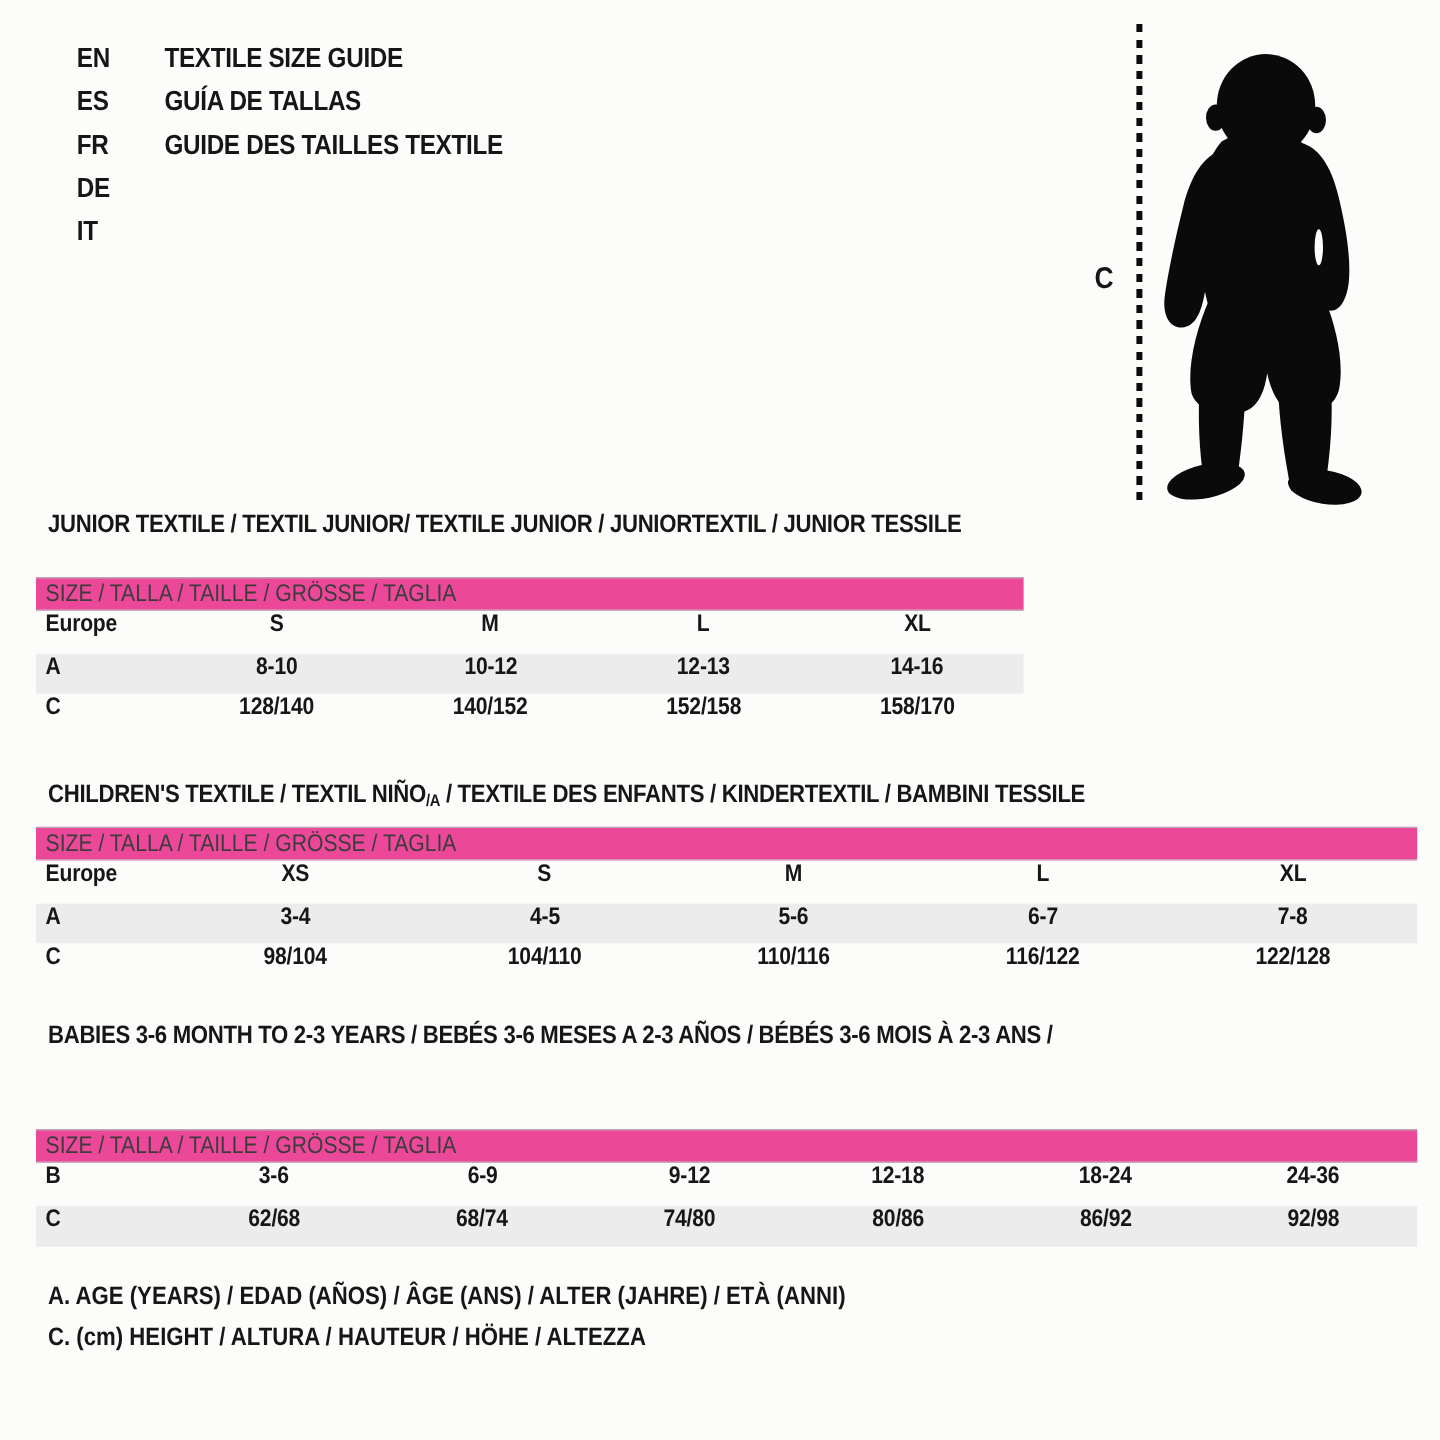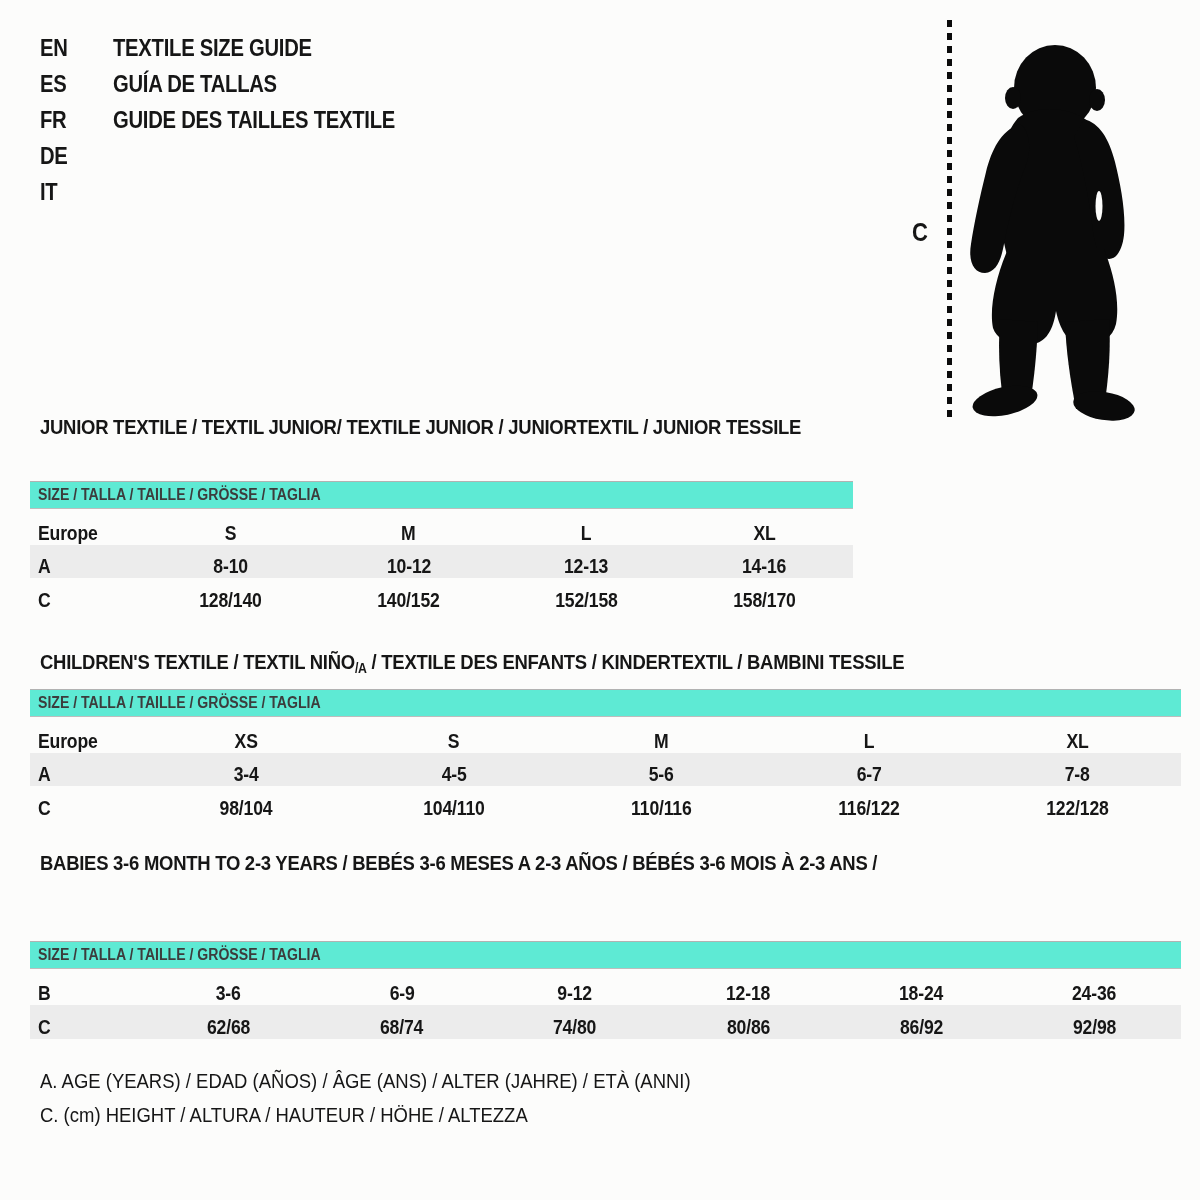--- a/index.html
+++ b/index.html
@@ -12,49 +12,49 @@
   }
   .page{position:relative;width:1200px;height:1200px;}
 
   
   .nx{display:inline-block;transform:scaleX(0.88);transform-origin:0 50%;white-space:nowrap;}
   .nc{display:inline-block;transform:scaleX(0.88);transform-origin:50% 50%;white-space:nowrap;}
 
   
   .lang-list{position:absolute;left:40px;top:30px;}
   .lang-row{display:flex;height:36px;align-items:center;font-weight:bold;font-size:23px;letter-spacing:-0.3px;}
-  .lang-code{width:73px;}
+  .lang-code{width:73px;margin-left:24px;}
 
   
   .measure-line{
     position:absolute;left:947px;top:20px;width:5px;height:398px;
     background:repeating-linear-gradient(to bottom,#0b0b0b 0 7px,transparent 7px 13px);
   }
   .measure-label{position:absolute;left:911px;top:218px;font-size:25px;font-weight:bold;}
   .baby{position:absolute;left:958px;top:24px;}
 
   
   .sec-title{position:absolute;left:40px;font-size:21px;font-weight:bold;letter-spacing:-0.3px;}
   .sec-title .subsize{font-size:14px;vertical-align:-4px;}
-  .title-1{top:415px;}
+  .title-1{top:425px;}
   .title-2{top:650px;}
   .title-3{top:846px;line-height:34px;text-align:center;}
-  .legend{position:absolute;left:40px;top:1064px;font-size:21px;font-weight:normal;line-height:34px;}
+  .legend{position:absolute;left:40px;top:1064px;font-size:21px;font-weight:bold;line-height:34px;}
 
   
   .table{position:absolute;left:30px;}
   .t1{top:481px;width:823px;}
   .t2{top:689px;width:1151px;}
   .t3{top:941px;width:1151px;}
   .thead{
-    background:#5eead4;height:28px;display:flex;align-items:center;
-    padding-left:8px;font-size:16px;font-weight:bold;color:#3c3c3c;
+    background:#ec4899;height:28px;display:flex;align-items:center;
+    padding-left:8px;font-size:20px;font-weight:normal;color:#3c3c3c;
     box-shadow:inset 0 1px 0 #b2b2b2, inset 0 -1px 0 #bdbdbd;
   }
-  .trow{display:flex;align-items:flex-end;font-size:20px;font-weight:bold;letter-spacing:-0.2px;}
+  .trow{display:flex;align-items:flex-start;font-size:20px;font-weight:bold;letter-spacing:-0.2px;}
   .rh36{height:36px;}
   .rh33{height:33px;}
   .rh34{height:34px;}
   .stripe{background:#ececec;}
   .tlabel{width:112px;padding-left:8px;box-sizing:border-box;flex:none;}
   .tcell{flex:1;text-align:center;}
   .euro{font-weight:bold;}
 </style>
 </head>
 <body>

